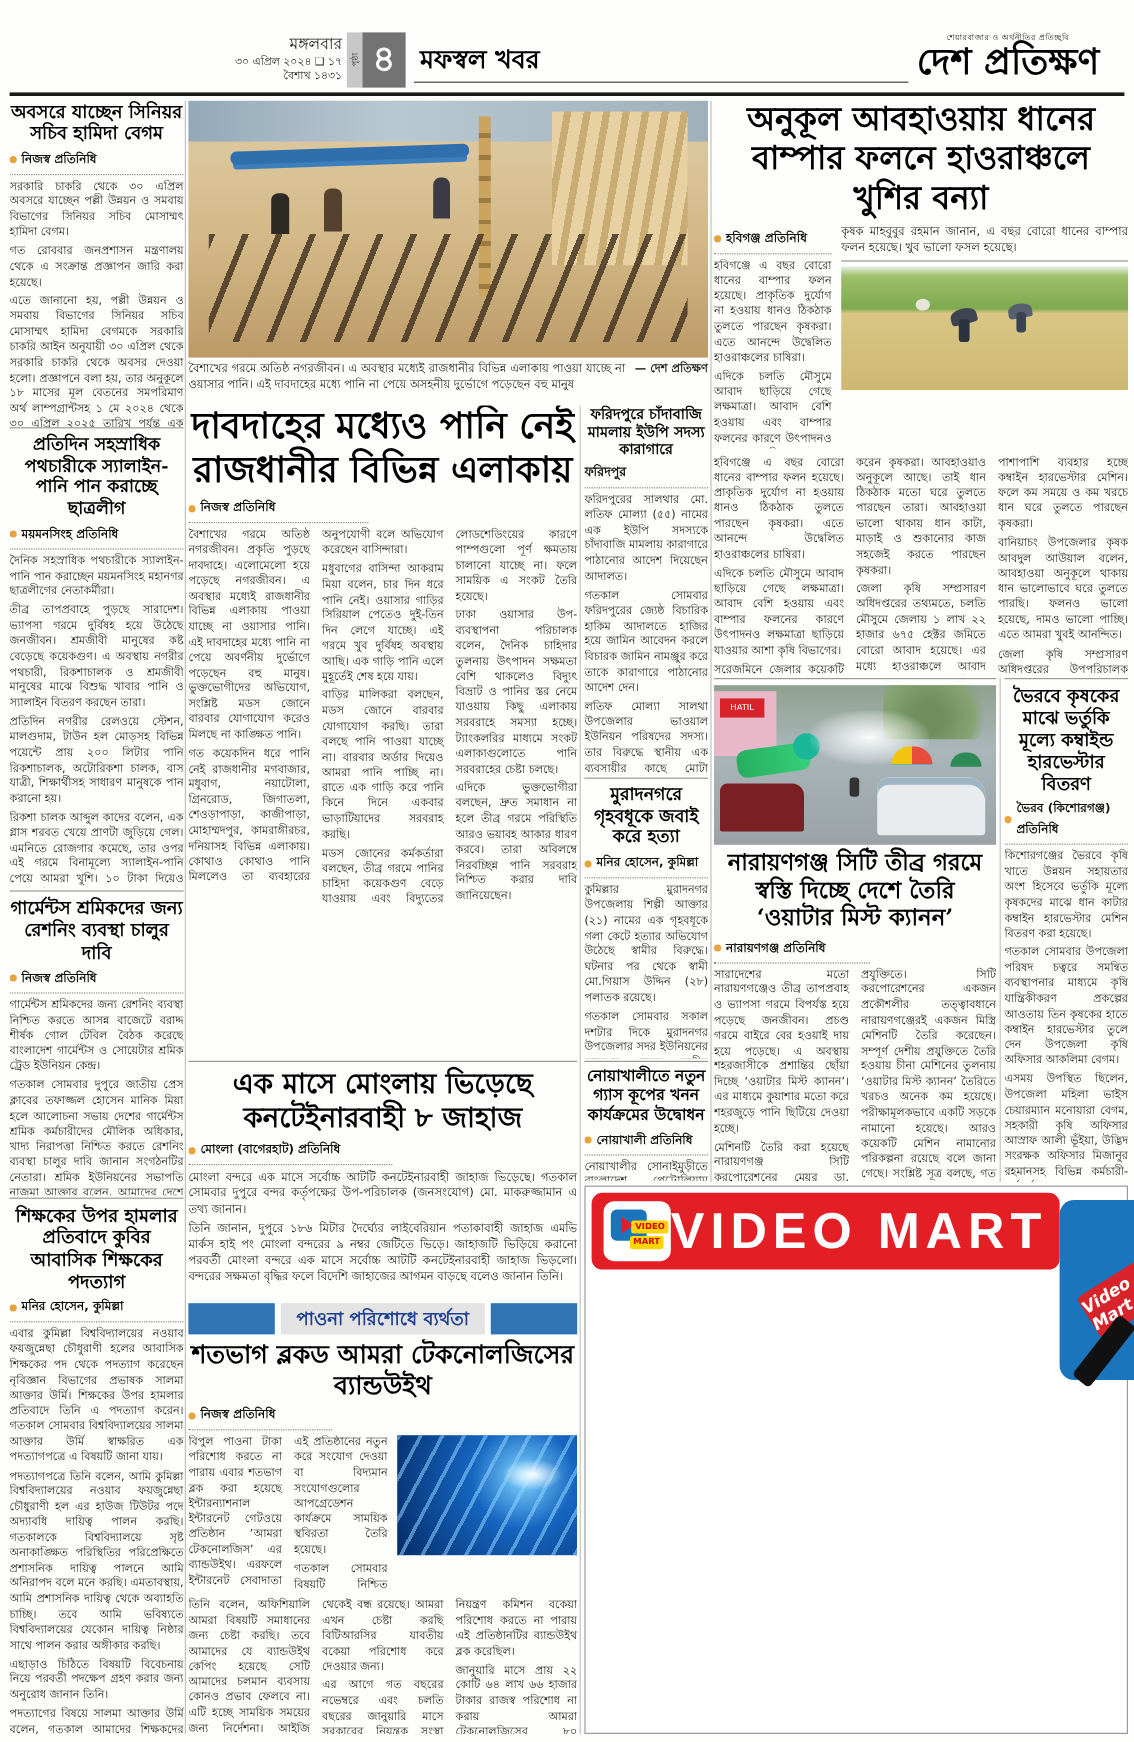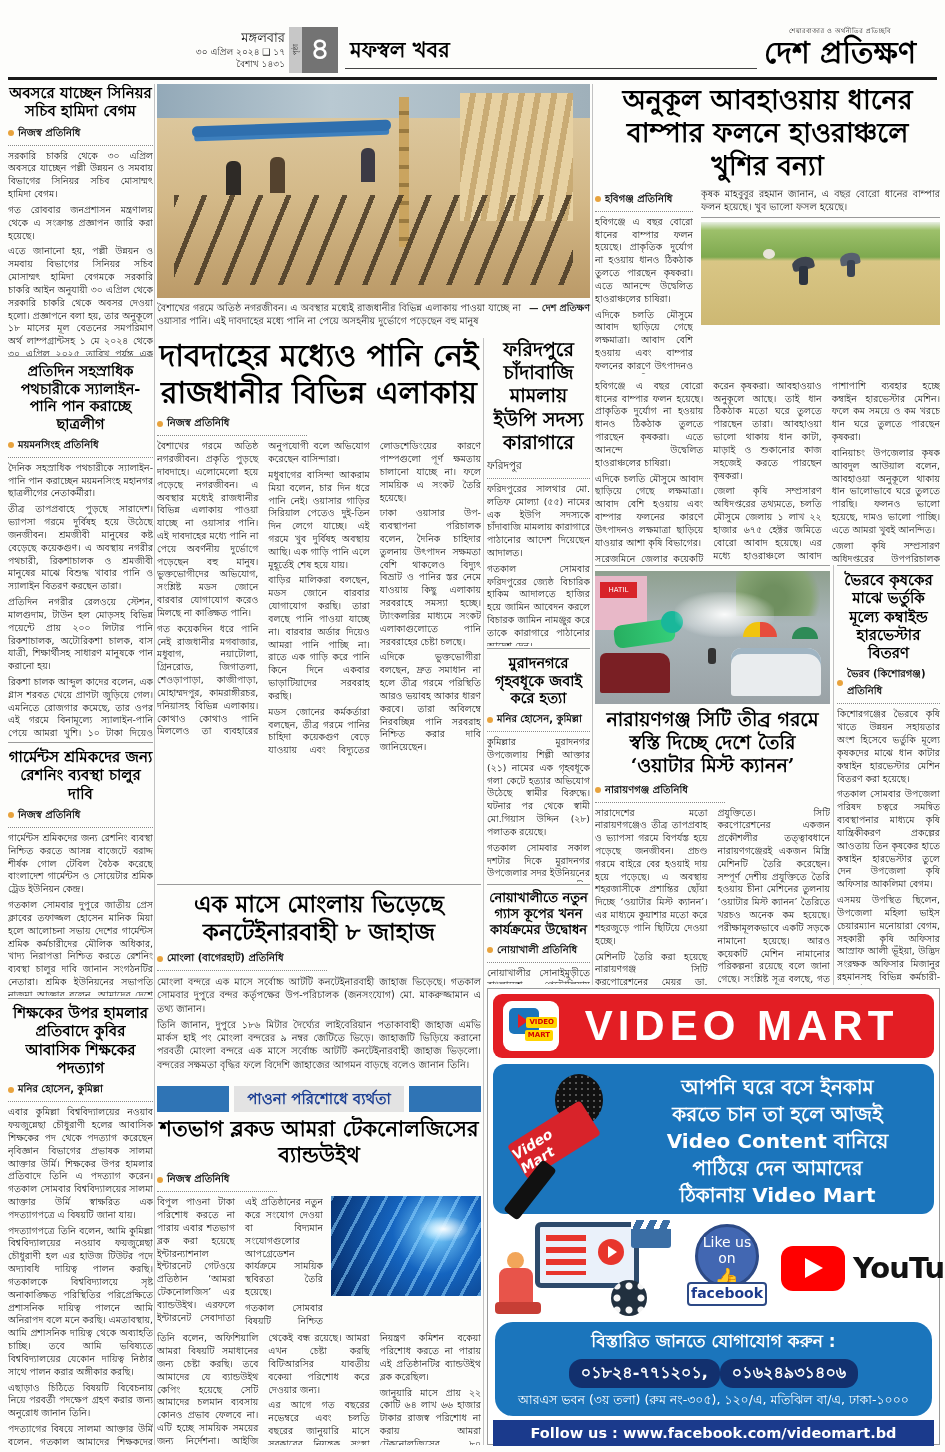--- a/index.html
+++ b/index.html
@@ -24,21 +24,21 @@
     font-family:"DejaVu Serif","Liberation Serif",serif}
   .hdr-rule{position:absolute;left:8px;top:77px;width:929px;height:3px;background:#1a1a1a}
 
   
   .art{position:absolute;overflow:hidden}
   .art h2{font-weight:bold;text-align:center;color:#000;line-height:1.22;
     font-family:"DejaVu Serif","Liberation Serif",serif}
   .byline{display:flex;align-items:center;gap:4px;font-size:10px;font-weight:bold;color:#111;
     border-bottom:1px dotted #888;padding:4px 0 3px;margin-bottom:4px}
   .dot{width:6px;height:6px;border-radius:50%;background:#e8a33d;flex:0 0 auto}
-  .dateline{font-size:10.5px;font-weight:normal;border-bottom:1px dotted #888;padding:4px 0 3px;margin-bottom:4px}
+  .dateline{font-size:10.5px;font-weight:bold;border-bottom:1px dotted #888;padding:4px 0 3px;margin-bottom:4px}
   .body{font-size:9.3px;line-height:1.38;text-align:justify;color:#1c1c1c}
   .body p{margin:0 0 3px 0}
   .sep{border-top:1px solid #9a9a9a;padding-top:5px}
 
   
   .vr{position:absolute;width:1px;background:#c2c2c2}
 
   
   .photo{position:absolute;overflow:hidden}
   .ph-el{position:absolute}
@@ -58,21 +58,21 @@
     display:flex;align-items:center;justify-content:center}
 
   
   .cols3{columns:3;column-gap:10px}
   .cols2{columns:2;column-gap:10px}
   .k-row{display:flex;gap:8px}
   .g-row{display:flex;gap:8px}
 
   
   .ad{position:absolute;left:487px;top:988px;width:453px;height:457px;background:#fff;
-    border:1px solid #9a9a9a;padding:5px;display:flex;flex-direction:column}
+    border:1px solid #9a9a9a;padding:5px;display:flex;flex-direction:row}
   .ad-banner{height:64px;background:#e31e24;border-radius:9px;display:flex;align-items:center;padding:0 10px;flex:0 0 auto}
   .ad-logo{width:56px;height:50px;background:#fff;border-radius:9px;position:relative;flex:0 0 auto}
   .ad-logo .tv{position:absolute;left:6px;top:7px;width:30px;height:26px;background:#1b75bc;border-radius:5px}
   .ad-logo .tv:after{content:"";position:absolute;left:9px;top:6px;border-left:10px solid #e31e24;
     border-top:7px solid transparent;border-bottom:7px solid transparent}
   .ad-logo .chip{position:absolute;background:#ffd400;color:#d40000;font-weight:bold;font-size:7px;
     padding:0 3px;border-radius:2px;line-height:1.5}
   .ad-brand{flex:1;text-align:center;color:#fff;font-size:42px;font-weight:bold;letter-spacing:5px;
     font-family:"Liberation Sans","DejaVu Sans",sans-serif}
   .ad-pitchbox{margin-top:6px;height:150px;background:#1b75bc;border-radius:12px;position:relative;flex:0 0 auto}
@@ -272,21 +272,21 @@
       </div>
     </div>
     <div class="body cols3" style="height:140px;margin-top:4px">
         <p>তিনি বলেন, অফিশিয়ালি আমরা বিষয়টি সমাধানের জন্য চেষ্টা করছি। তবে আমাদের যে ব্যান্ডউইথ কেপিং হয়েছে সেটি আমাদের চলমান ব্যবসায় কোনও প্রভাব ফেলবে না। এটি হচ্ছে সাময়িক সময়ের জন্য নির্দেশনা। আইজি ব্যবসা গত নভেম্বর মাস থেকেই বন্ধ রয়েছে। আমরা এখন চেষ্টা করছি বিটিআরসির যাবতীয় বকেয়া পরিশোধ করে দেওয়ার জন্য।</p>
         <p>এর আগে গত বছরের নভেম্বরে এবং চলতি বছরের জানুয়ারি মাসে সরকারের নিয়ন্ত্রক সংস্থা বাংলাদেশ টেলিযোগাযোগ নিয়ন্ত্রণ কমিশন বকেয়া পরিশোধ করতে না পারায় এই প্রতিষ্ঠানটির ব্যান্ডউইথ ব্লক করেছিল।</p>
         <p>জানুয়ারি মাসে প্রায় ২২ কোটি ৬৪ লাখ ৬৬ হাজার টাকার রাজস্ব পরিশোধ না করায় আমরা টেকনোলজিসের ৮০ শতাংশ ব্যান্ডউইথ ব্লক করে বিটিআরসি। আর তার আগে গত বছরের নভেম্বর মাসে সাড়ে ৩০০ কোটি টাকারও বেশি বকেয়ার অভিযোগে দেশে ইন্টারনেট সেবা দানকারী ১৯টি কোম্পানির সংযোগ সীমিত করেছিল বাংলাদেশ সাবমেরিন ক্যাবলস পিএলসি (বিএসসিপিএলসি)। সেসময়ও বকেয়ার অভিযোগে আমরা টেকনোলজিসের ব্যান্ডউইথ সীমিত করা হয়েছিল।</p>
       </div>
   </article>
 
   <article class="art" style="left:487px;top:338px;width:103px;height:308px">
-    <h2 style="font-size:19px">ফরিদপুরে চাঁদাবাজি মামলায় ইউপি সদস্য কারাগারে</h2>
+    <h2 style="font-size:12px">ফরিদপুরে চাঁদাবাজি মামলায় ইউপি সদস্য কারাগারে</h2>
     <div class="dateline">ফরিদপুর</div>
     <div class="body">
         <p>ফরিদপুরের সালথার মো. লতিফ মোল্যা (৫৫) নামের এক ইউপি সদস্যকে চাঁদাবাজি মামলায় কারাগারে পাঠানোর আদেশ দিয়েছেন আদালত।</p>
         <p>গতকাল সোমবার ফরিদপুরের জ্যেষ্ঠ বিচারিক হাকিম আদালতে হাজির হয়ে জামিন আবেদন করলে বিচারক জামিন নামঞ্জুর করে তাকে কারাগারে পাঠানোর আদেশ দেন।</p>
         <p>লতিফ মোল্যা সালথা উপজেলার ভাওয়াল ইউনিয়ন পরিষদের সদস্য। তার বিরুদ্ধে স্থানীয় এক ব্যবসায়ীর কাছে মোটা অঙ্কের চাঁদা দাবির অভিযোগে মামলা হয়।</p>
       </div>
   </article>
 
   <article class="art sep" style="left:487px;top:648px;width:103px;height:234px">
     <h2 style="font-size:14.5px">মুরাদনগরে গৃহবধূকে জবাই করে হত্যা</h2>

